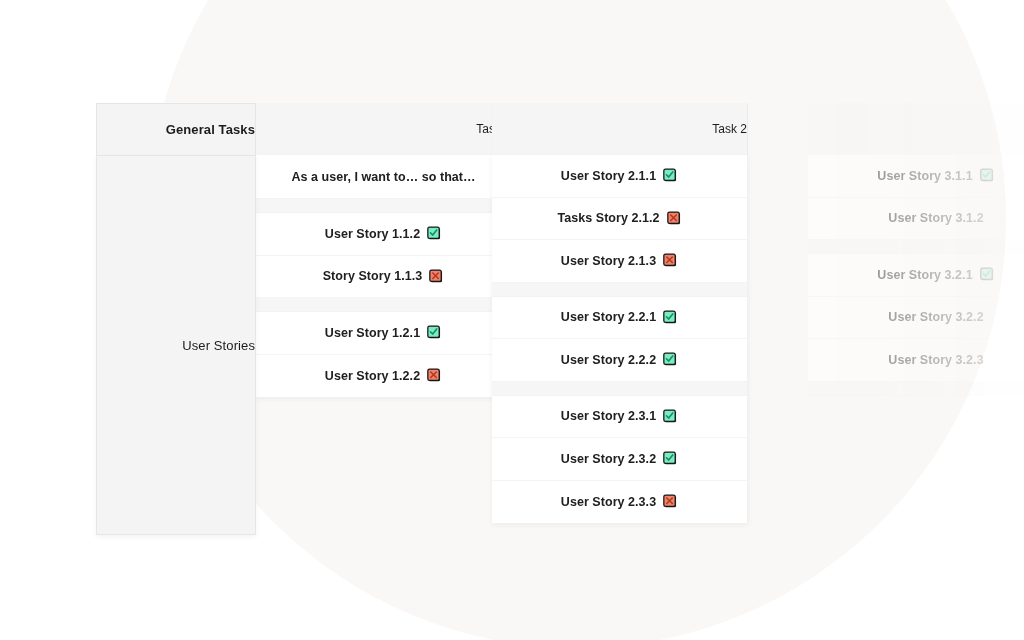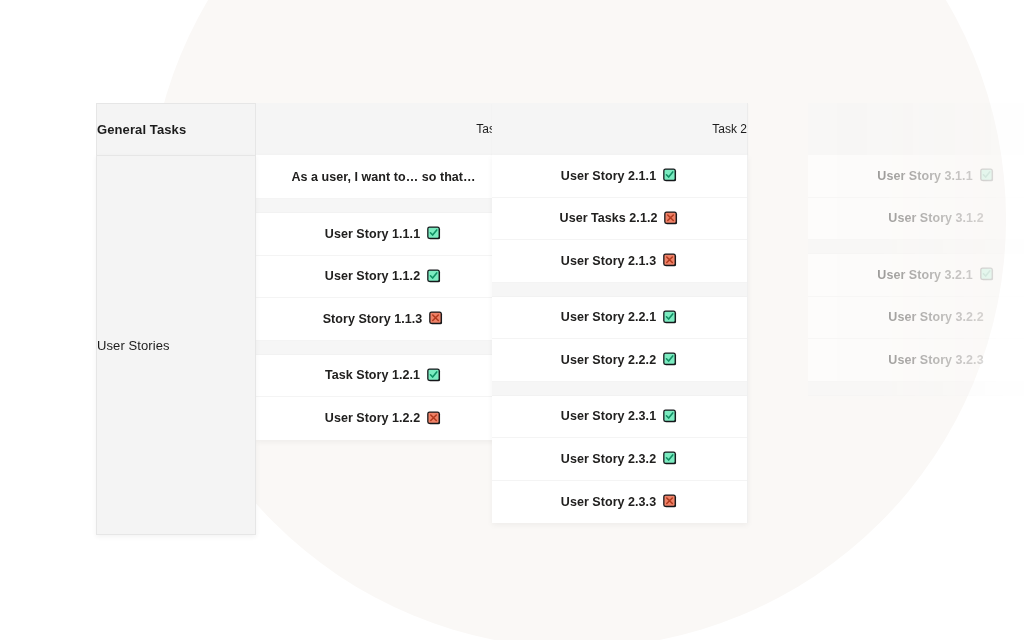--- a/index.html
+++ b/index.html
@@ -46,21 +46,21 @@
     width: 160px;
     height: 432px;
     z-index: 4;
   }
   .side-cell {
     width: 100%;
     background: #f4f4f4;
     border: 1px solid #e6e6e6;
     display: flex;
     align-items: center;
-    justify-content: flex-start;
+    justify-content: flex-end;
     font-size: 13px;
     font-weight: bold;
     color: #1c1c1c;
     letter-spacing: .1px;
   }
   #side-head {
     height: 52px;
     border-bottom: none;
   }
   #side-body {
@@ -166,30 +166,20 @@
   <div class="task-col" id="col-task1">
       <div class="col-head">
         <span>Task 1</span>
       </div>
       <div class="col-body">
         <div class="row tall">
           <span class="row-label">As a user, I want to… so that…</span>
         </div>
         <div class="spacer"></div>
         <div class="row">
-          <span class="row-label">User Story 1.1.1</span>
-          <span class="status-icon">
-            <svg width="15" height="15" viewBox="0 0 20 20">
-              <rect x="2.2" y="2.6" width="15.2" height="15.2" rx="2.2" fill="#15171a"></rect>
-              <rect x="1.1" y="1.4" width="15.2" height="15.2" rx="2.2" fill="#7bebc0" stroke="#15171a" stroke-width="1.7"></rect>
-              <path d="M4.6 9.1 L7.5 12.1 L13.0 5.2" fill="none" stroke="#0f8f63" stroke-width="2.1" stroke-linecap="round" stroke-linejoin="round"></path>
-            </svg>
-          </span>
-        </div>
-        <div class="row">
           <span class="row-label">User Story 1.1.2</span>
           <span class="status-icon">
             <svg width="15" height="15" viewBox="0 0 20 20">
               <rect x="2.2" y="2.6" width="15.2" height="15.2" rx="2.2" fill="#15171a"></rect>
               <rect x="1.1" y="1.4" width="15.2" height="15.2" rx="2.2" fill="#7bebc0" stroke="#15171a" stroke-width="1.7"></rect>
               <path d="M4.6 9.1 L7.5 12.1 L13.0 5.2" fill="none" stroke="#0f8f63" stroke-width="2.1" stroke-linecap="round" stroke-linejoin="round"></path>
             </svg>
           </span>
         </div>
         <div class="row">
@@ -197,21 +187,21 @@
           <span class="status-icon">
             <svg width="15" height="15" viewBox="0 0 20 20">
               <rect x="2.2" y="2.6" width="15.2" height="15.2" rx="2.2" fill="#15171a"></rect>
               <rect x="1.1" y="1.4" width="15.2" height="15.2" rx="2.2" fill="#ef8268" stroke="#15171a" stroke-width="1.7"></rect>
               <path d="M5.0 5.3 L12.4 12.7 M12.4 5.3 L5.0 12.7" fill="none" stroke="#b23a1e" stroke-width="2.1" stroke-linecap="round"></path>
             </svg>
           </span>
         </div>
         <div class="spacer"></div>
         <div class="row">
-          <span class="row-label">Task Story 1.2.1</span>
+          <span class="row-label">User Story 1.2.1</span>
           <span class="status-icon">
             <svg width="15" height="15" viewBox="0 0 20 20">
               <rect x="2.2" y="2.6" width="15.2" height="15.2" rx="2.2" fill="#15171a"></rect>
               <rect x="1.1" y="1.4" width="15.2" height="15.2" rx="2.2" fill="#7bebc0" stroke="#15171a" stroke-width="1.7"></rect>
               <path d="M4.6 9.1 L7.5 12.1 L13.0 5.2" fill="none" stroke="#0f8f63" stroke-width="2.1" stroke-linecap="round" stroke-linejoin="round"></path>
             </svg>
           </span>
         </div>
         <div class="row">
           <span class="row-label">User Story 1.2.2</span>
@@ -234,21 +224,21 @@
           <span class="row-label">User Story 2.1.1</span>
           <span class="status-icon">
             <svg width="15" height="15" viewBox="0 0 20 20">
               <rect x="2.2" y="2.6" width="15.2" height="15.2" rx="2.2" fill="#15171a"></rect>
               <rect x="1.1" y="1.4" width="15.2" height="15.2" rx="2.2" fill="#7bebc0" stroke="#15171a" stroke-width="1.7"></rect>
               <path d="M4.6 9.1 L7.5 12.1 L13.0 5.2" fill="none" stroke="#0f8f63" stroke-width="2.1" stroke-linecap="round" stroke-linejoin="round"></path>
             </svg>
           </span>
         </div>
         <div class="row">
-          <span class="row-label">User Tasks 2.1.2</span>
+          <span class="row-label">Tasks Story 2.1.2</span>
           <span class="status-icon">
             <svg width="15" height="15" viewBox="0 0 20 20">
               <rect x="2.2" y="2.6" width="15.2" height="15.2" rx="2.2" fill="#15171a"></rect>
               <rect x="1.1" y="1.4" width="15.2" height="15.2" rx="2.2" fill="#ef8268" stroke="#15171a" stroke-width="1.7"></rect>
               <path d="M5.0 5.3 L12.4 12.7 M12.4 5.3 L5.0 12.7" fill="none" stroke="#b23a1e" stroke-width="2.1" stroke-linecap="round"></path>
             </svg>
           </span>
         </div>
         <div class="row">
           <span class="row-label">User Story 2.1.3</span>

